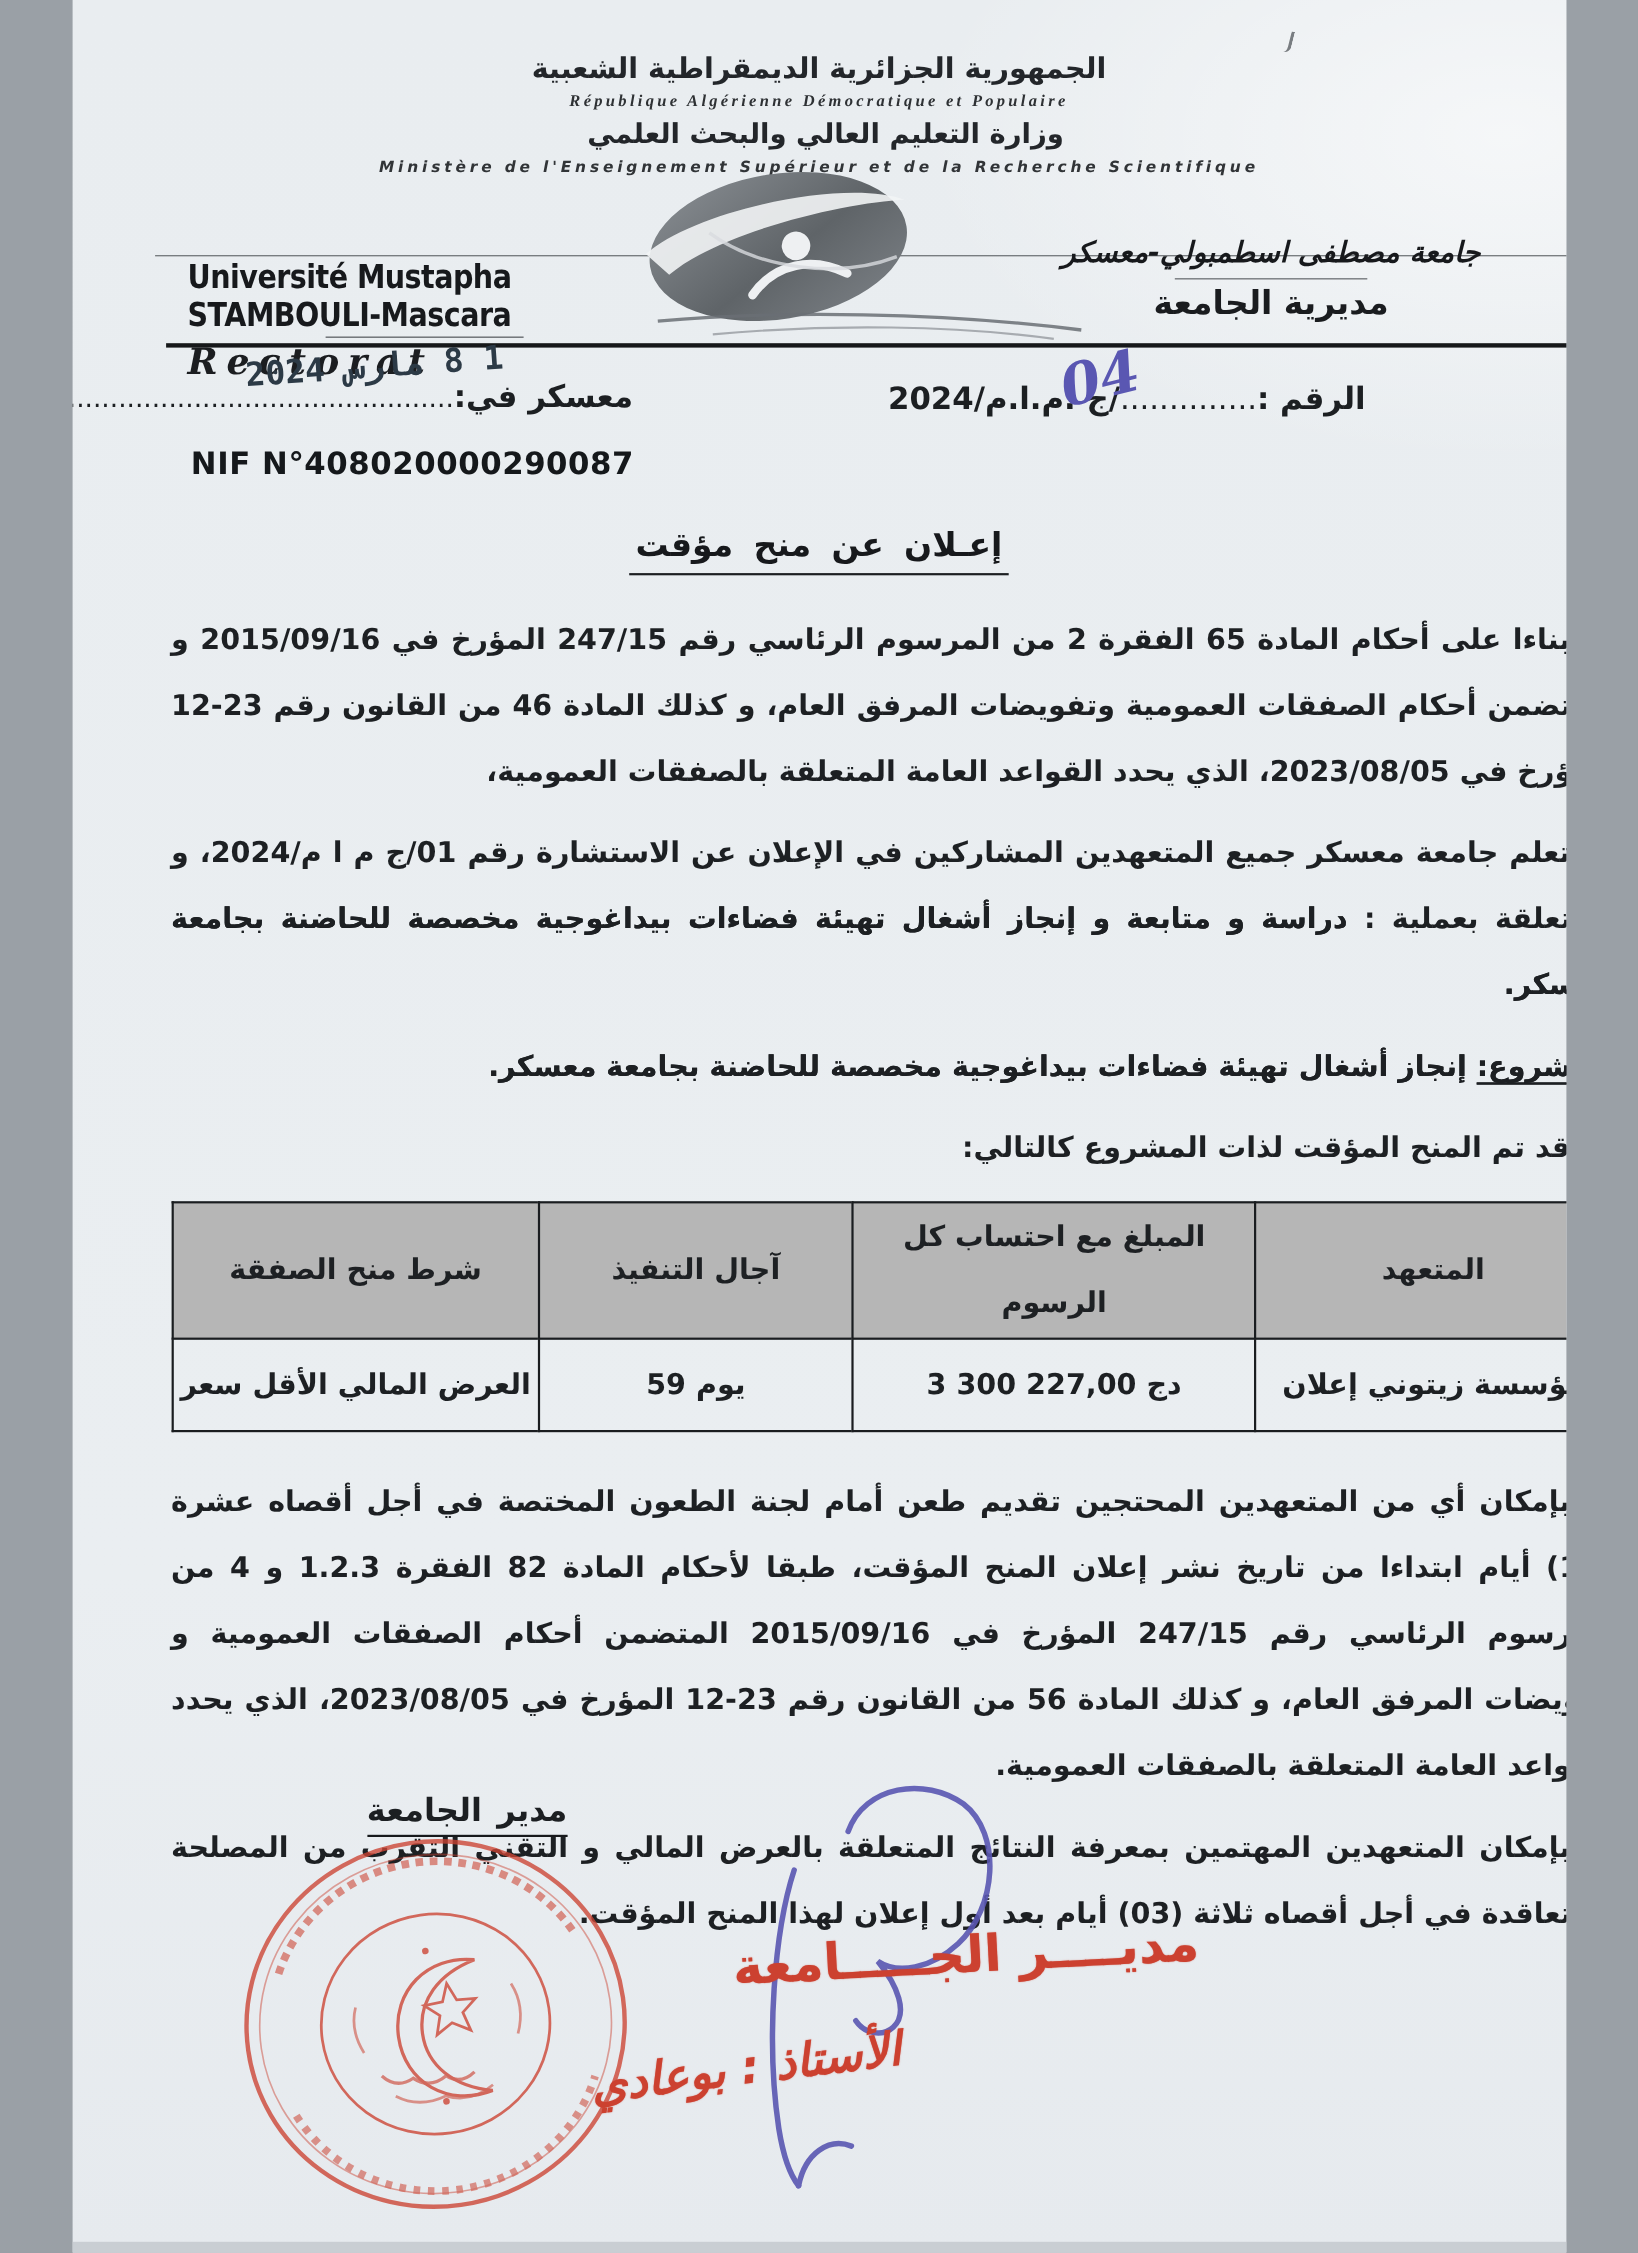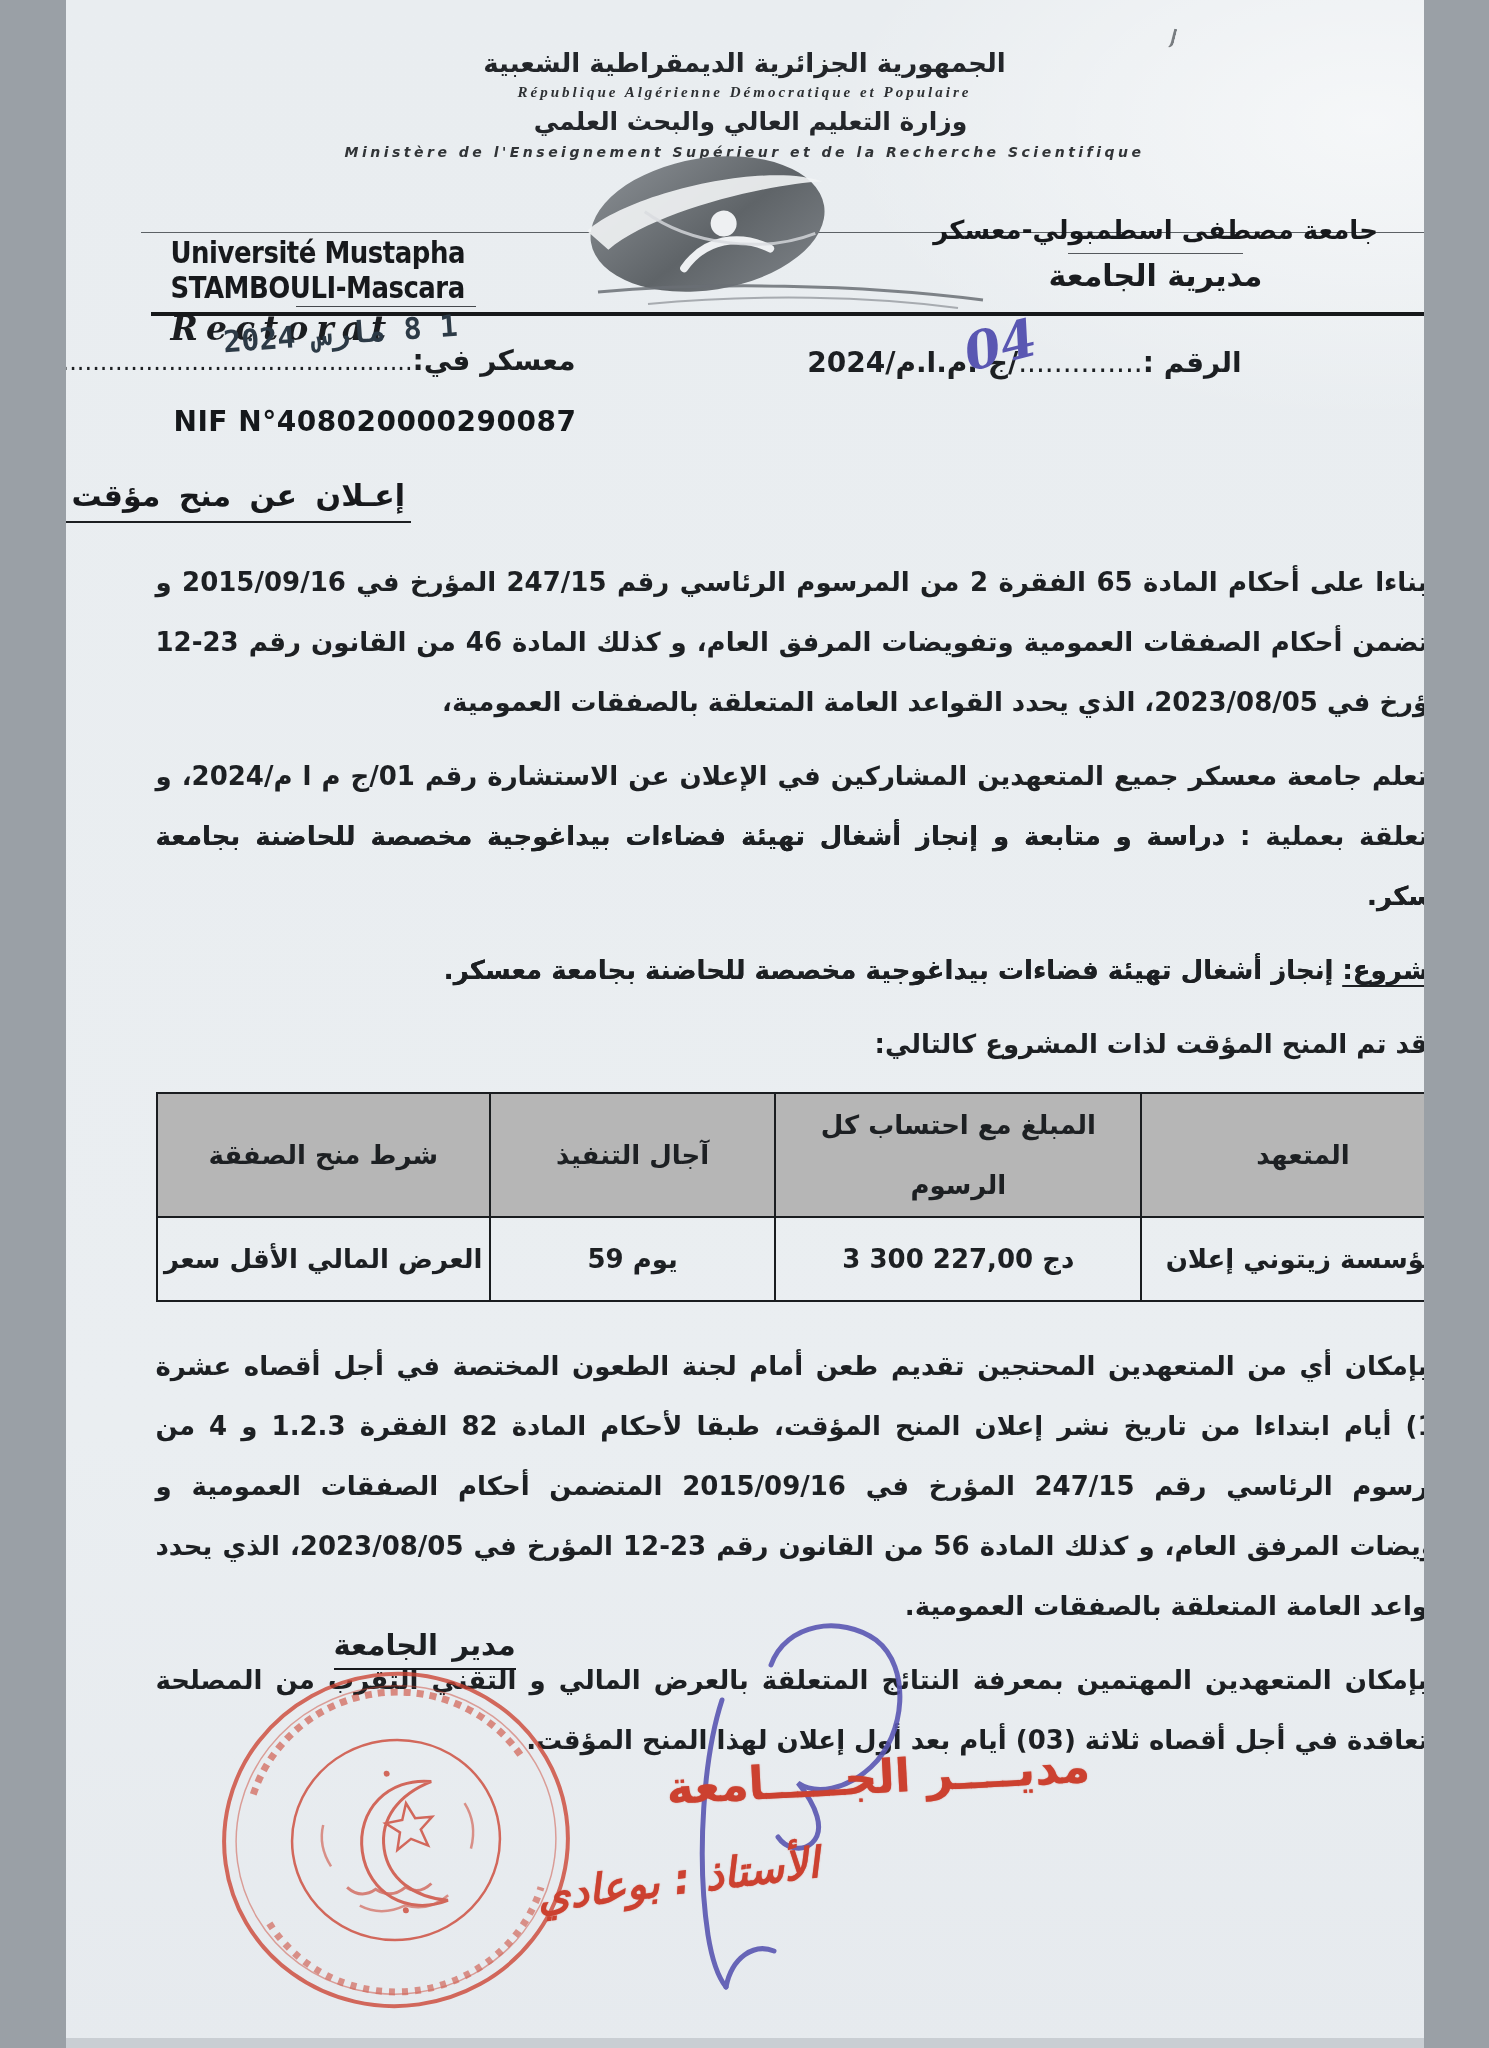--- a/index.html
+++ b/index.html
@@ -26,21 +26,21 @@
   .hr-thin{position:absolute;top:232px;left:75px;width:1372px;height:0;border-top:1.5px solid #5c6165;}
   .hr-thick{position:absolute;top:312px;left:85px;width:1318px;height:0;border-top:4px solid #16181a;}
 
   
   .org-left{position:absolute;left:105px;top:240px;width:430px;}
   .univ-fr{font-size:26px;font-weight:bold;letter-spacing:-0.5px;transform:scaleY(1.15);color:#17191c;}
   .org-left .rule{margin:6px auto 2px auto;width:180px;border-top:1.5px solid #44484c;}
   .rectorat{font-family:"DejaVu Serif","Liberation Serif",serif;font-weight:bold;font-style:italic;font-size:33px;letter-spacing:8px;color:#1b1d20;}
 
   .org-right{position:absolute;left:865px;top:215px;width:450px;text-align:center;direction:rtl;}
-  .univ-ar{font-size:26px;font-weight:bold;color:#17191c;}
+  .univ-ar{font-size:26px;font-weight:bold;color:#17191c;font-style:italic;}
   .org-right .rule{margin:8px auto 4px auto;width:175px;border-top:1.2px solid #55595d;}
   .dir-ar{font-size:30px;font-weight:bold;letter-spacing:1px;color:#1a1c1f;}
 
   .logo-wrap{position:absolute;left:462px;top:142px;width:470px;height:175px;}
 
   
   .refline{position:absolute;right:182px;top:346px;direction:rtl;font-size:28px;font-weight:bold;white-space:nowrap;}
   .refline .dots{letter-spacing:1px;font-weight:normal;position:relative;}
   .hand-num{
     position:absolute;right:205px;top:-32px;
@@ -55,21 +55,21 @@
     font-family:"DejaVu Sans Mono",monospace;font-weight:bold;
     font-size:30px;letter-spacing:2px;color:#2c3a46;
     transform:rotate(-4deg);direction:rtl;white-space:nowrap;
   }
   .nif{position:absolute;left:108px;top:405px;font-size:28px;font-weight:bold;letter-spacing:0.5px;color:#15181b;}
 
   .pen-mark{position:absolute;left:1102px;top:28px;width:4px;height:20px;border-right:3px solid #3a3f44;border-radius:0 0 6px 0;transform:rotate(14deg);opacity:.65;}
 
   
   .doc-title{
-    position:absolute;top:478px;left:0;width:100%;
+    position:absolute;top:478px;left:0;width:100%;text-align:center;
   }
   .doc-title span{
     display:inline-block;font-size:30px;font-weight:bold;word-spacing:8px;
     border-bottom:2.5px solid #1c1f22;padding:0 6px 8px 6px;color:#17191c;
   }
 
   
   .body{
     position:absolute;left:90px;top:552px;width:1310px;
     direction:rtl;text-align:justify;

